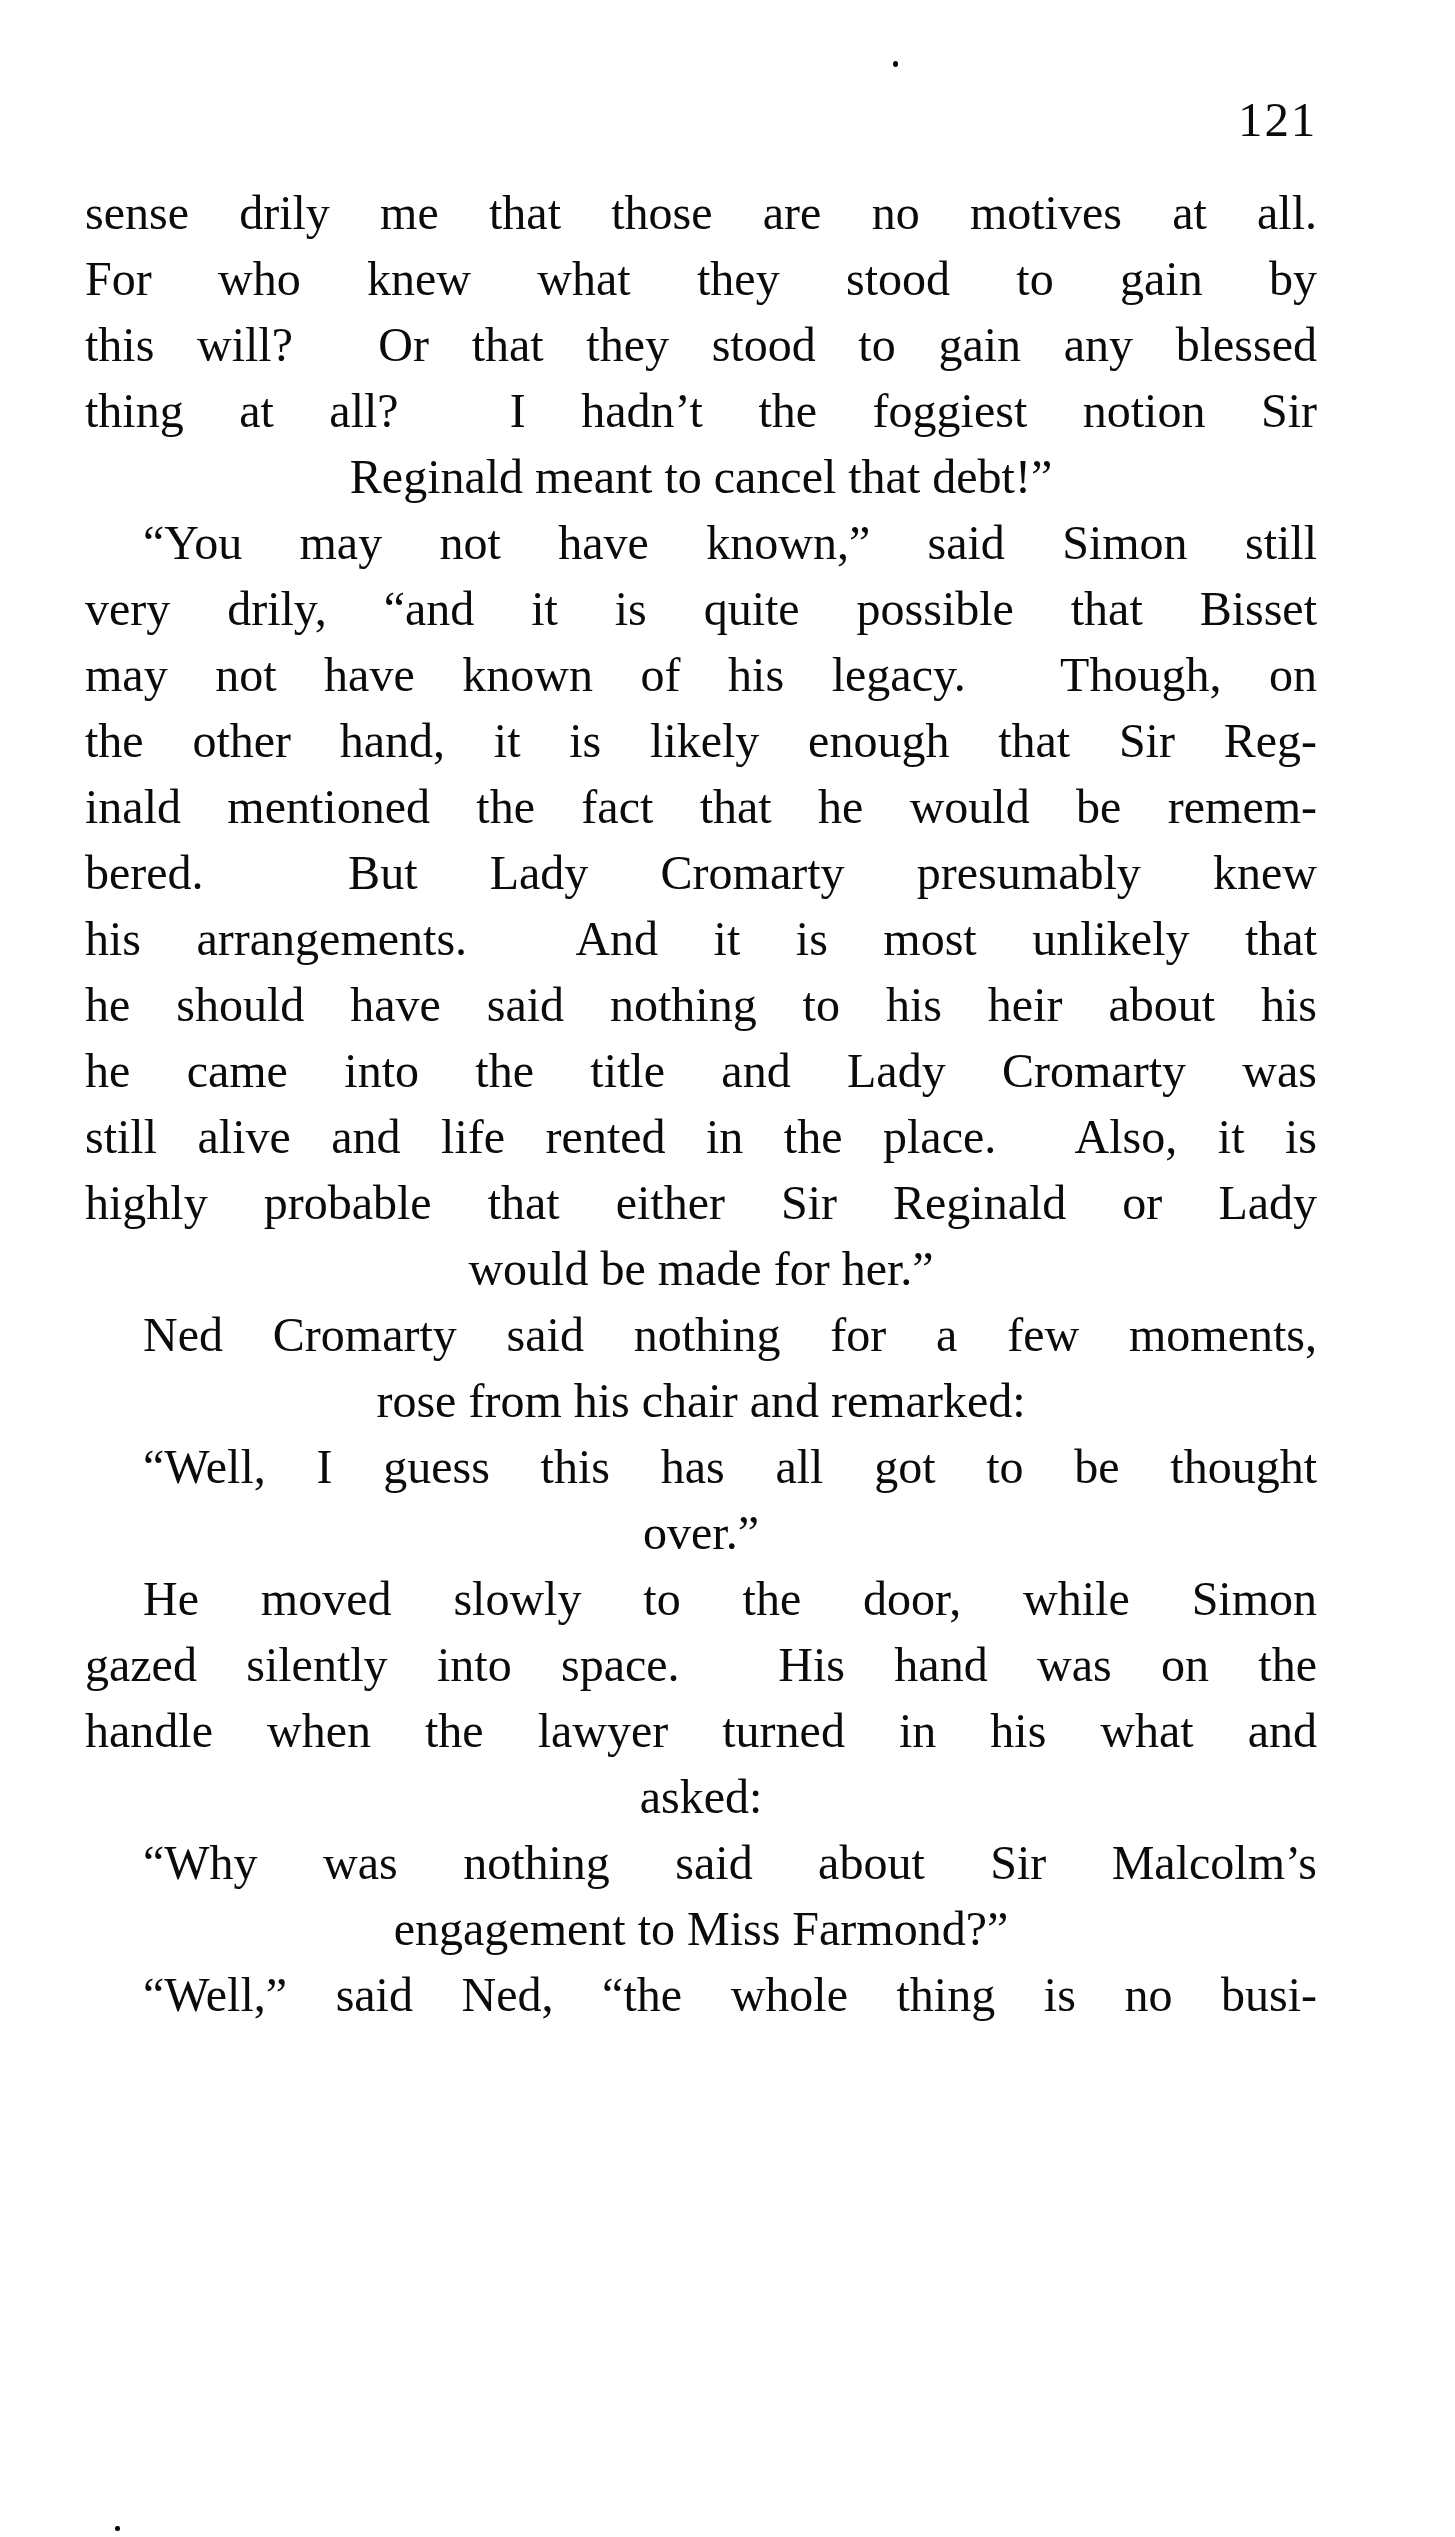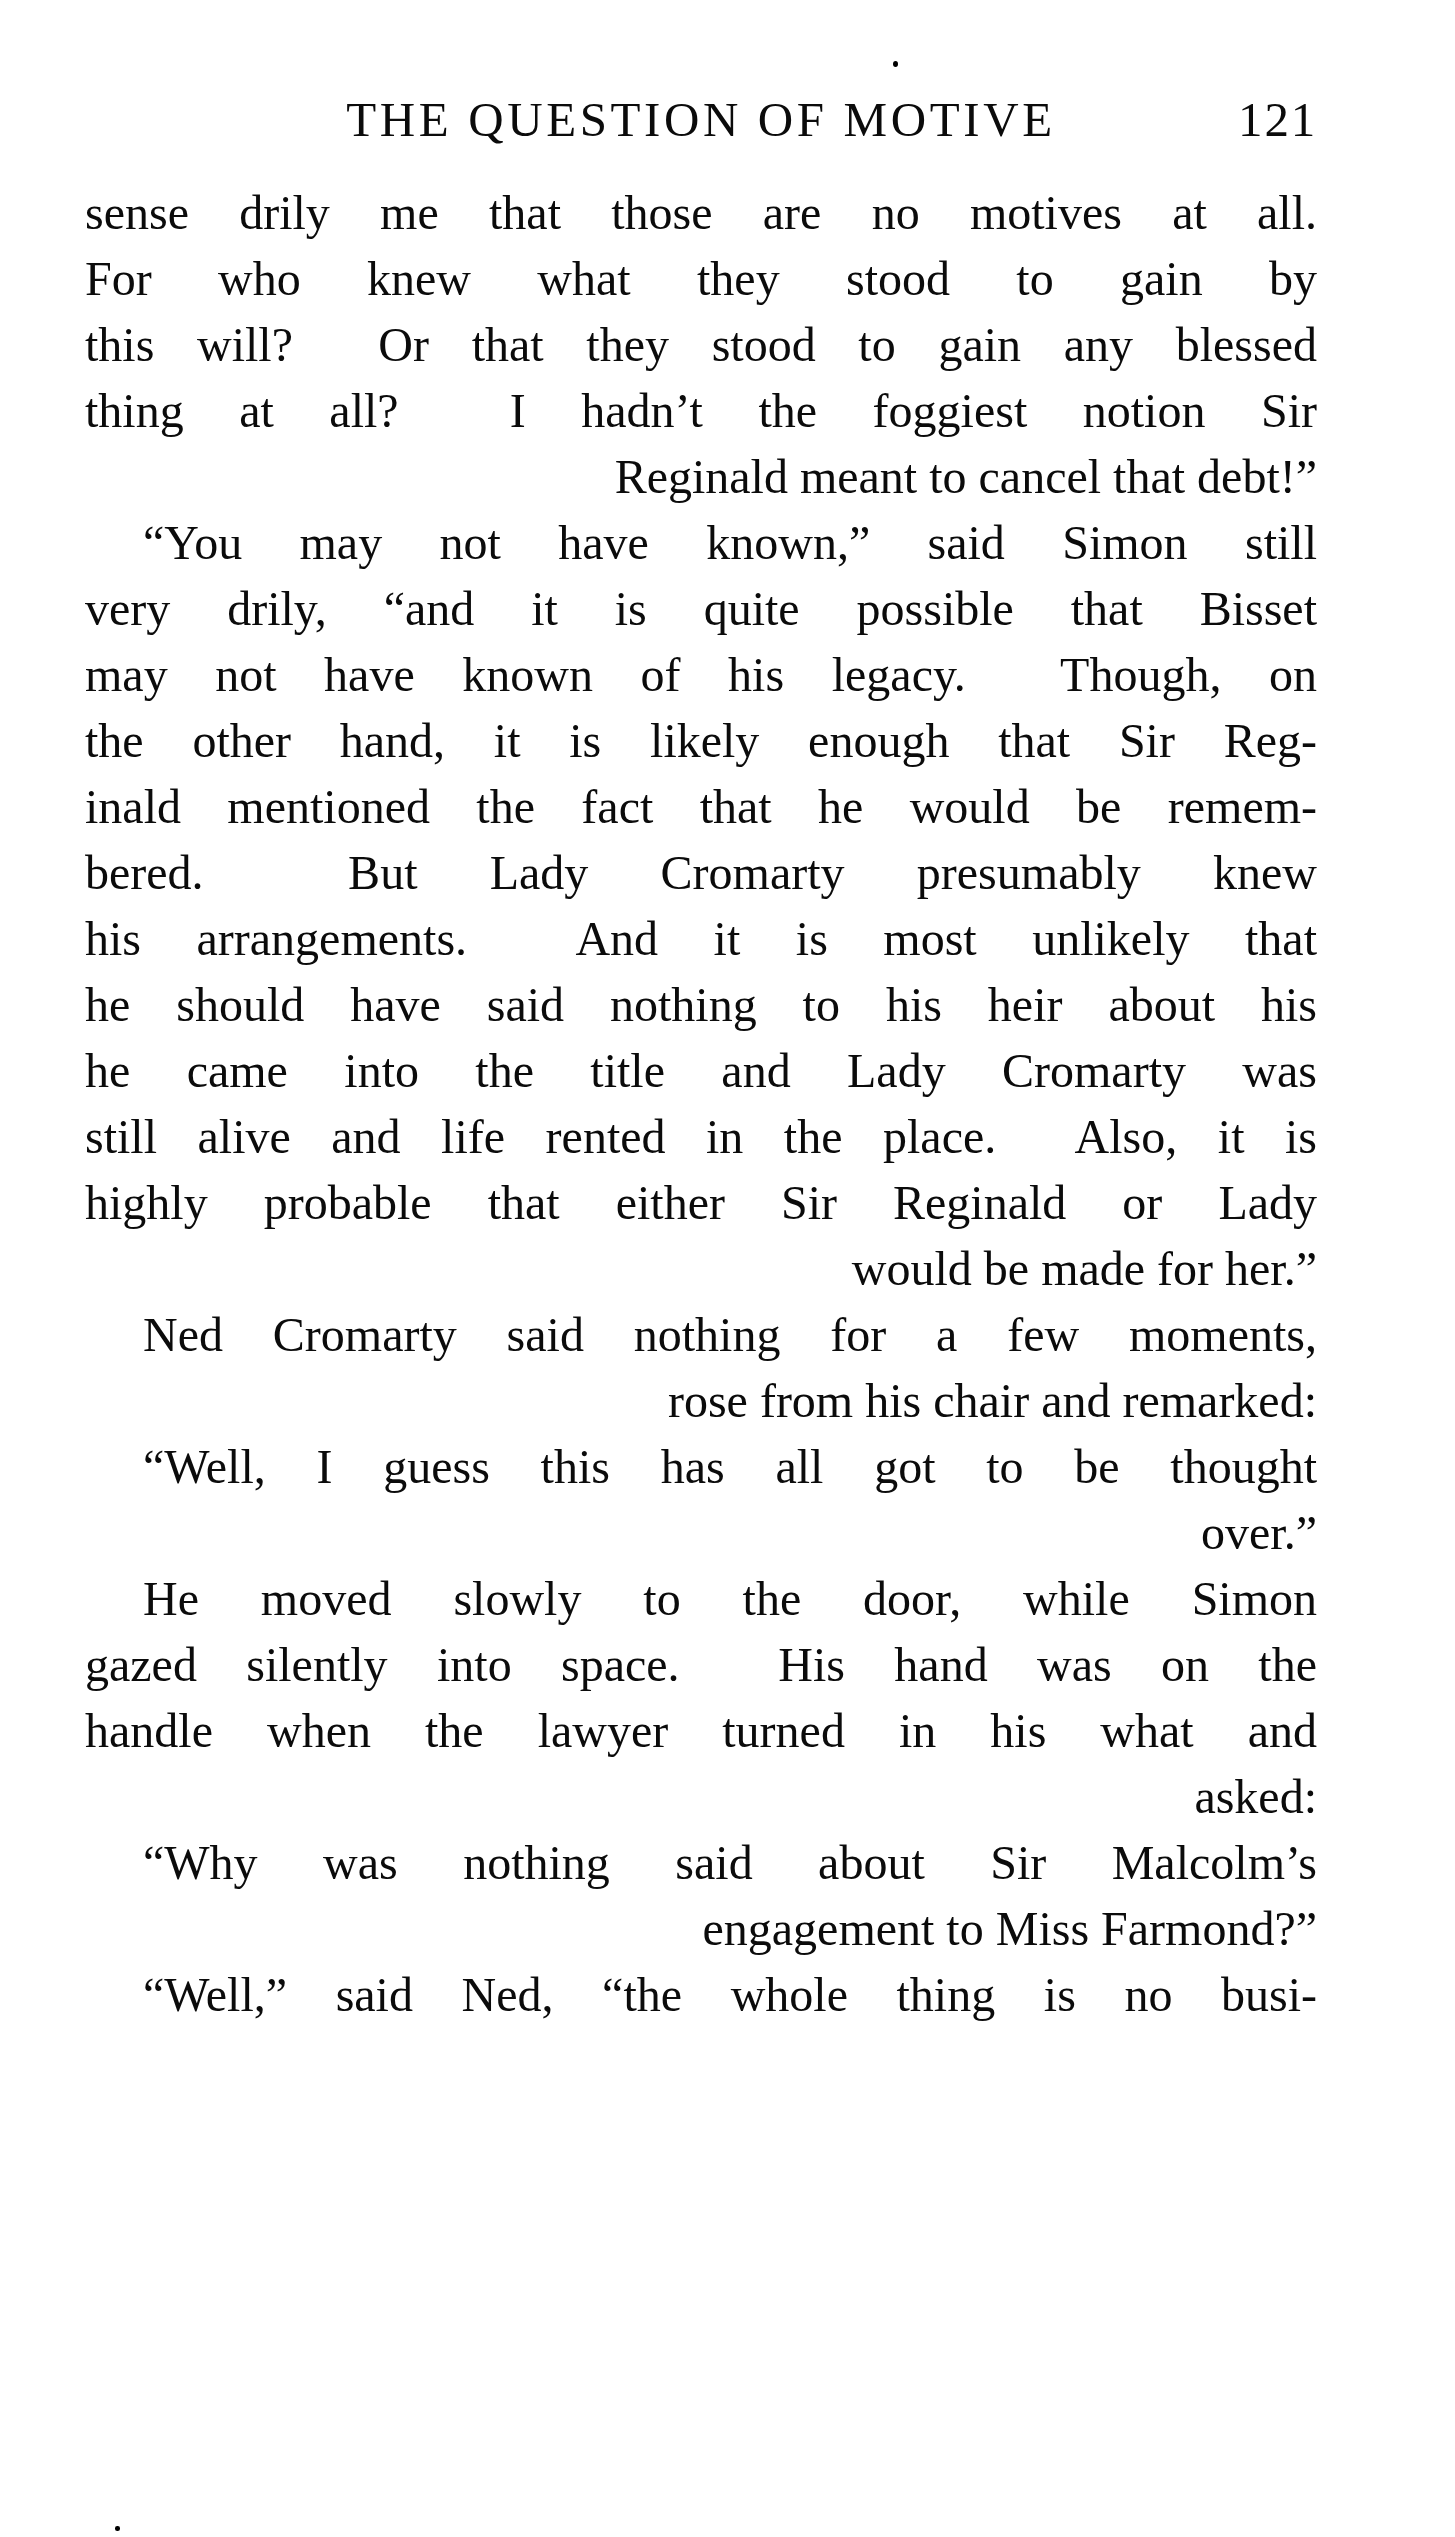--- a/index.html
+++ b/index.html
@@ -45,21 +45,21 @@
     position: absolute;
     top: 180px;
     left: 0;
     width: 1232px;
     font-size: 48px;
   }
   .line {
     height: 66px;
     line-height: 66px;
     white-space: pre-wrap;
-    text-align: right;
+    text-align: center;
   }
   .j {
     text-align: justify;
     text-align-last: justify;
   }
   .indent {
     text-indent: 58px;
   }
   .speck {
     position: absolute;
@@ -69,21 +69,20 @@
   .speck-top    { left: 893px; top: 61px;   width: 5.4px; height: 6.3px; }
   .speck-bottom { left: 115px; top: 2526px; width: 4.5px; height: 4.5px; }
 </style>
 </head>
 <body>
 
 <div class="page">
   <div class="text-wrap">
 
     <div class="running-header">
-      <span>THE QUESTION OF MOTIVE</span>
       <span class="page-number">121</span>
     </div>
 
     <div class="body-text">
 
       <div class="paragraph">
         <div class="line j">sense drily me that those are no motives at all.</div>
         <div class="line j">For who knew what they stood to gain by</div>
         <div class="line j">this will?  Or that they stood to gain any blessed</div>
         <div class="line j">thing at all?  I hadn’t the foggiest notion Sir</div>

